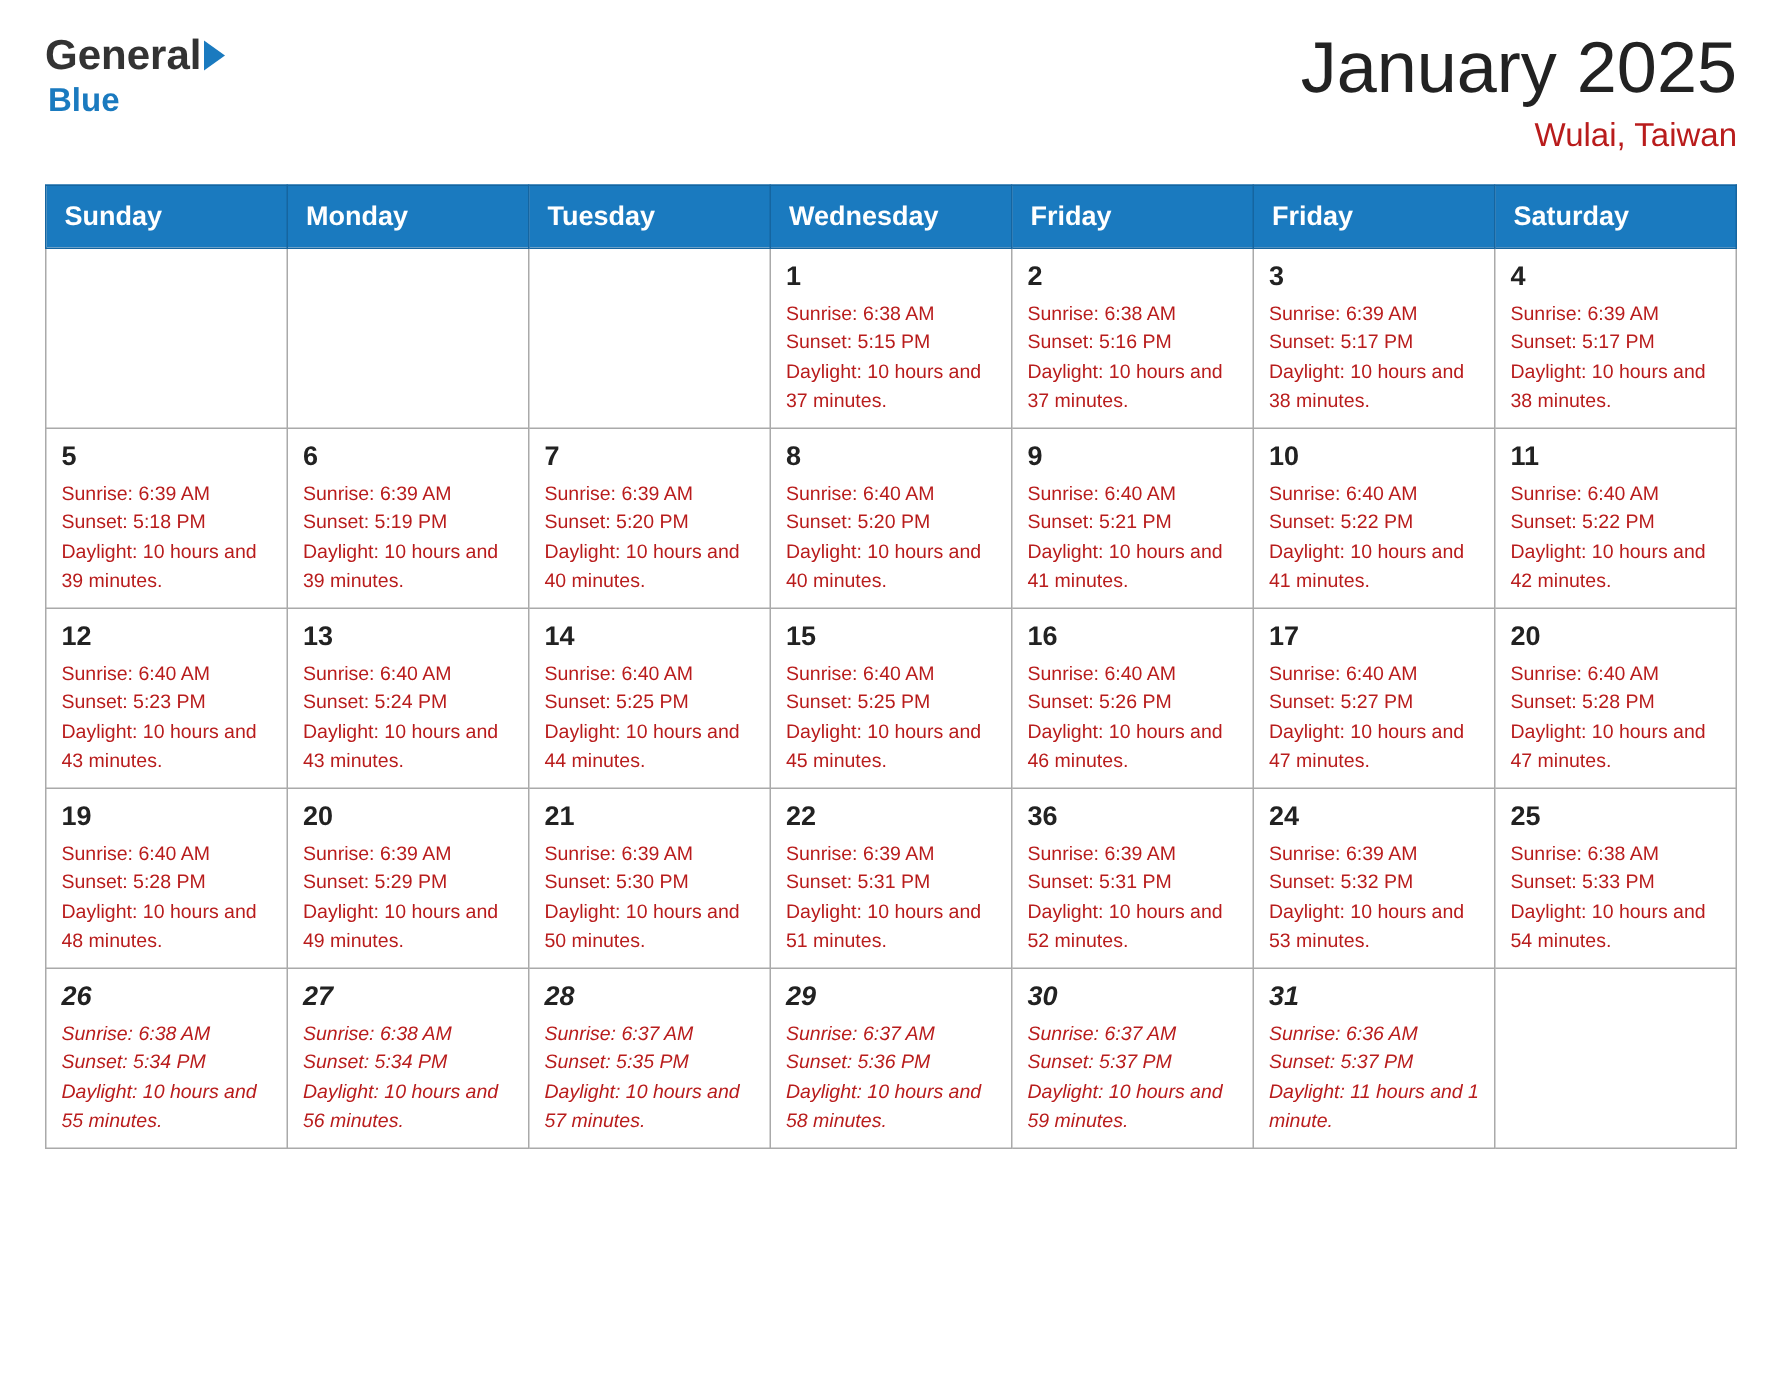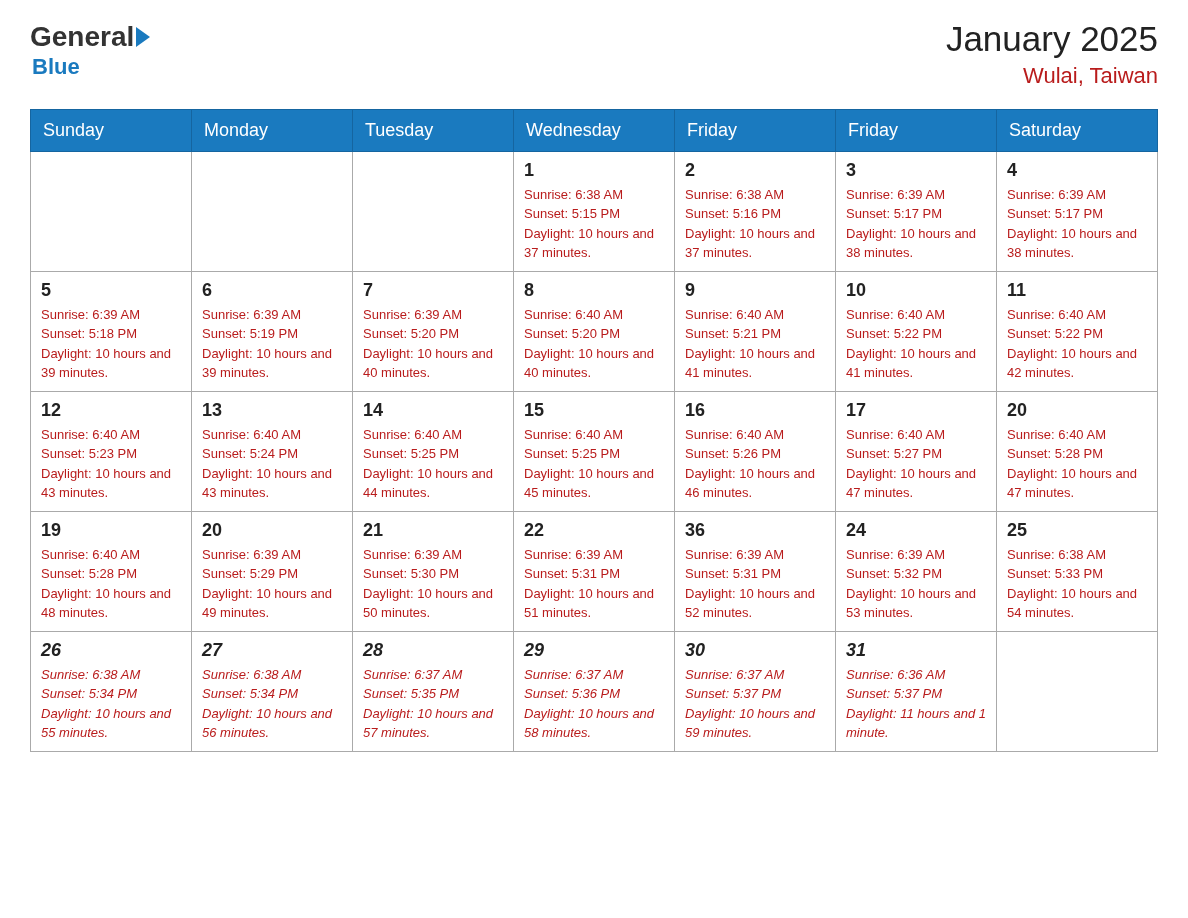--- a/index.html
+++ b/index.html
@@ -44,40 +44,40 @@
     .logo-line2 {
       color: #1a7abf;
       font-size: 22px;
       font-weight: bold;
       margin-left: 2px;
     }
     .title-area {
       text-align: right;
     }
     .main-title {
-      font-size: 35px;
+      font-size: 48px;
       font-weight: normal;
       color: #222;
       line-height: 1.1;
     }
     .subtitle {
       font-size: 22px;
       color: #b91c1c;
       margin-top: 4px;
     }
     .calendar {
       width: 100%;
       border-collapse: collapse;
       border: 1px solid #999;
     }
     .calendar th {
       background-color: #1a7abf;
       color: #fff;
       font-size: 18px;
-      font-weight: normal;
+      font-weight: bold;
       padding: 10px 12px;
       text-align: left;
       border: 1px solid #1565a0;
     }
     .calendar td {
       width: calc(100% / 7);
       vertical-align: top;
       border: 1px solid #aaa;
       padding: 8px 10px;
       min-height: 110px;

